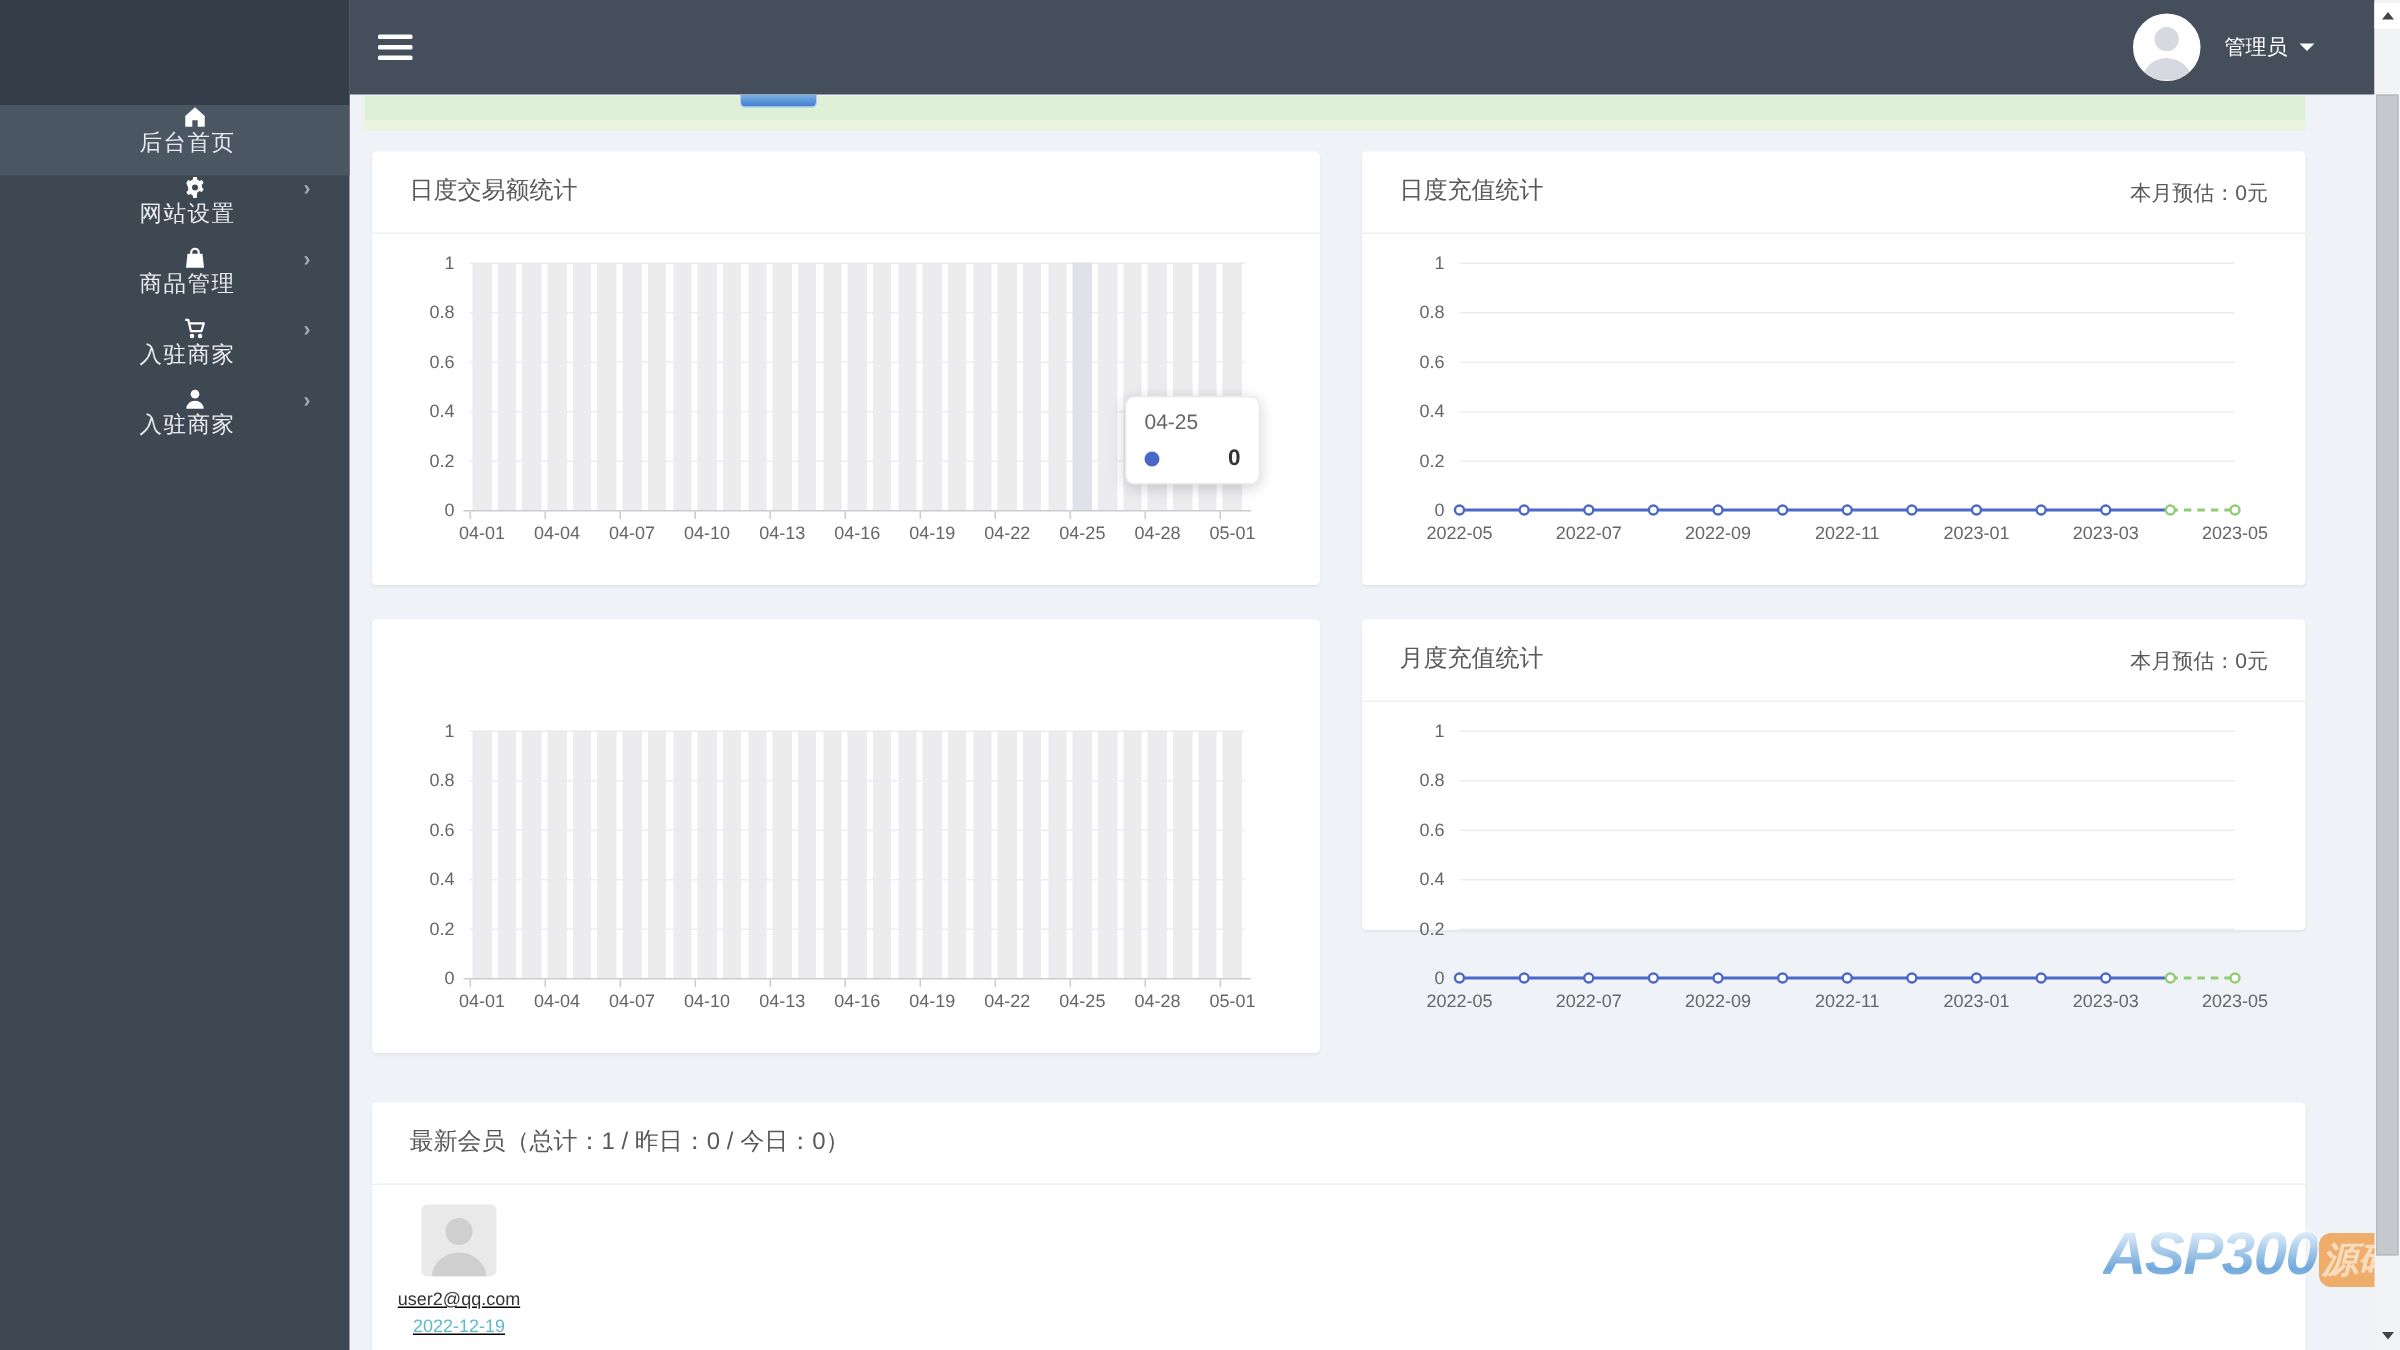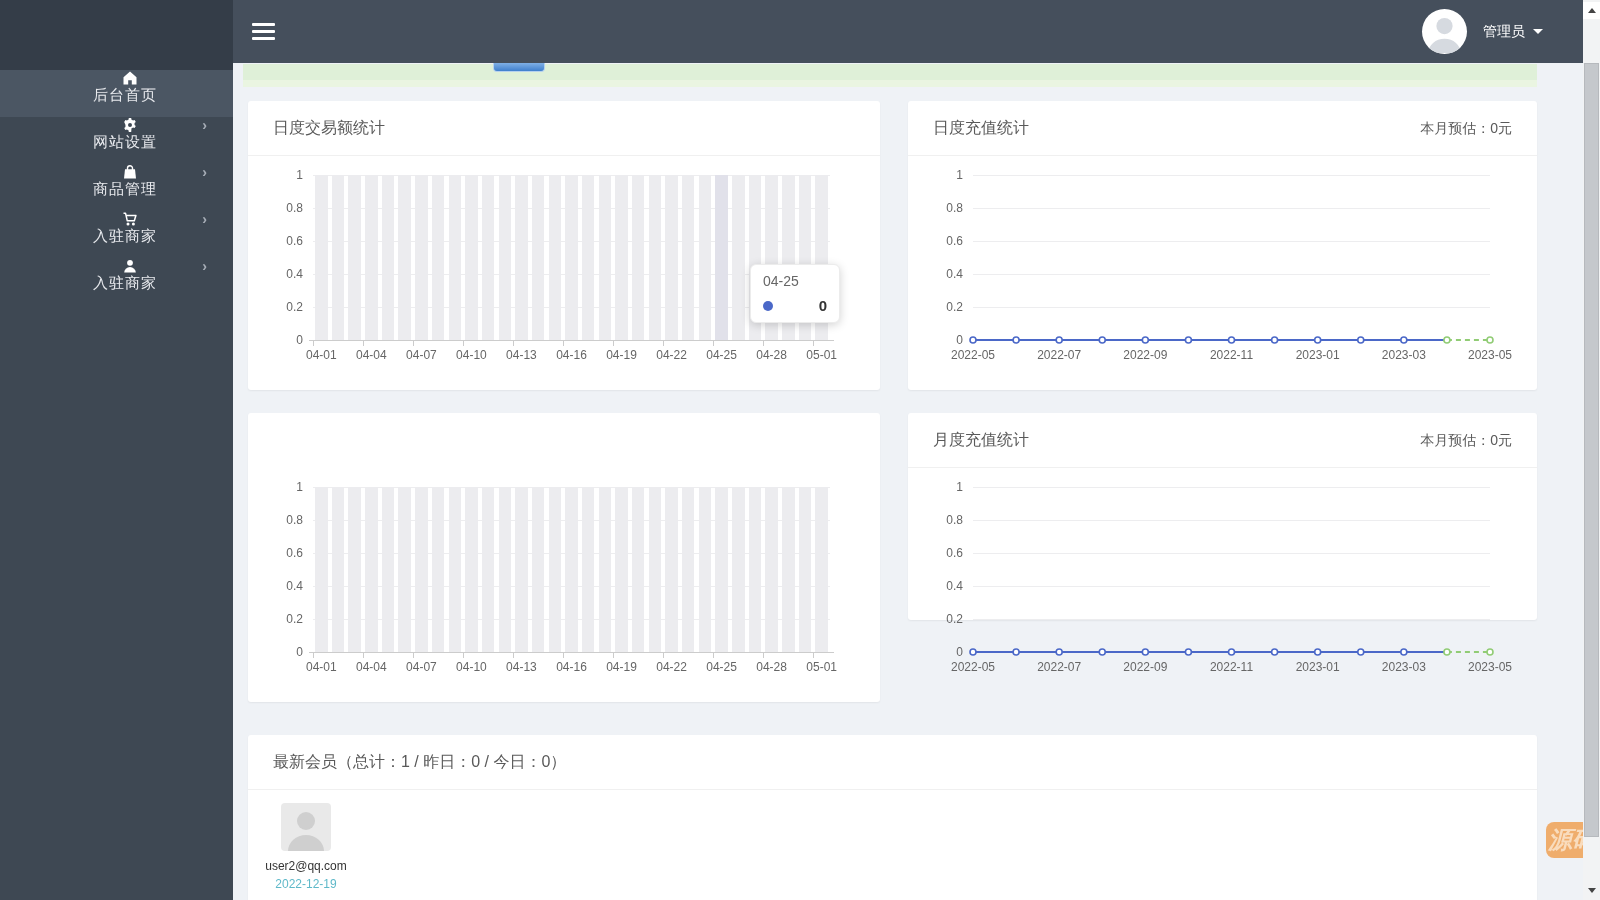--- a/index.html
+++ b/index.html
@@ -57,21 +57,21 @@
 
   
   .tooltip{position:absolute;width:64px;background:#fff;border:1px solid #ececec;border-radius:6px;
            box-shadow:0 2px 10px rgba(0,0,0,.18);padding:8px 12px;z-index:5;}
   .tooltip .tt-date{font-size:14px;color:#666;}
   .tooltip .tt-row{display:flex;align-items:center;justify-content:space-between;margin-top:8px;}
   .tooltip .tt-dot{width:10px;height:10px;border-radius:50%;background:#4b68c8;}
   .tooltip .tt-val{font-size:15px;font-weight:bold;color:#333;}
 
   
-  .member-item{position:absolute;left:8px;top:68px;width:100px;text-align:center;}
+  .member-item{position:absolute;left:8px;top:68px;width:100px;text-align:center;text-decoration:underline;}
   .member-avatar{width:50px;height:48px;margin:0 auto;background:#e9e9e9;border-radius:4px;
                  overflow:hidden;position:relative;}
   .member-email{margin-top:8px;font-size:12px;color:#333;}
   .member-date{margin-top:4px;font-size:12px;color:#5fb9c9;cursor:pointer;}
 
   
   .scrollbar{position:absolute;left:1583px;top:0;width:17px;height:900px;background:#f2f3f4;}
   .sb-arrow{position:absolute;left:0;width:17px;height:17px;display:flex;align-items:center;justify-content:center;cursor:pointer;}
   .sb-up{top:2px;background:#fff;}
   .sb-down{bottom:1px;}
@@ -415,20 +415,21 @@
       <div class="member-avatar" id="member-avatar"><svg viewBox="0 0 50 48" width="100%" height="100%">
             <circle cx="25" cy="18" r="9" fill="#cfcfcf"></circle>
             <path d="M7 48a18 16 0 0 1 36 0Z" fill="#cfcfcf"></path>
           </svg></div>
       <div class="member-email">user2@qq.com</div>
       <div class="member-date">2022-12-19</div>
     </div>
   </div>
 
   <div class="watermark">
+    <div class="wm-line1">ASP300</div>
     <div class="wm-badge">源码</div>
   </div>
 
   <div class="scrollbar">
     <div class="sb-arrow sb-up">
         <div class="tri-up"></div>
       </div>
     <div class="sb-thumb"></div>
     <div class="sb-arrow sb-down">
         <div class="tri-down"></div>

